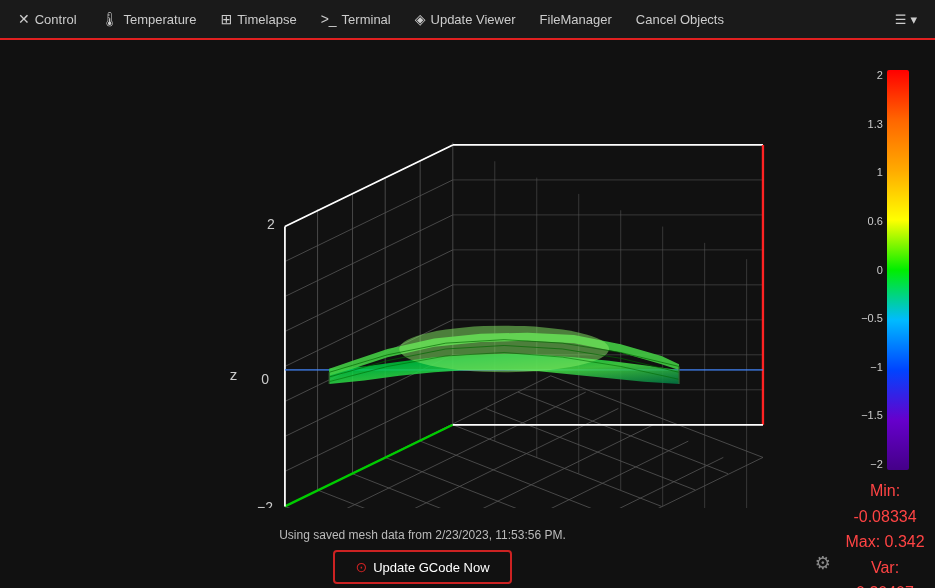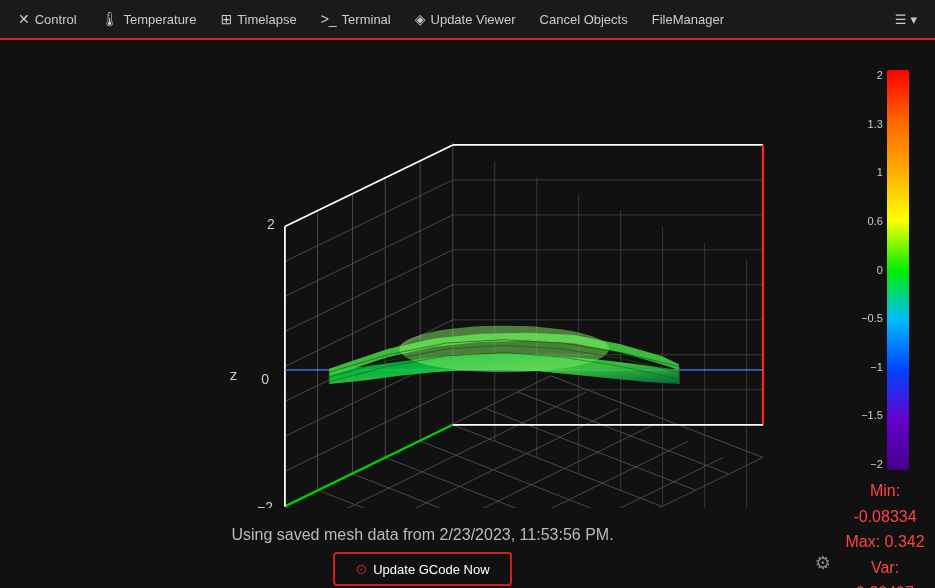--- a/index.html
+++ b/index.html
@@ -125,21 +125,21 @@
       height: 80px;
       display: flex;
       flex-direction: column;
       align-items: center;
       justify-content: center;
       gap: 8px;
       background: #111;
     }
 
     .mesh-info-text {
-      font-size: 16px;
+      font-size: 12px;
       color: #bbb;
       margin-top: 16px;
     }
 
     .update-btn {
       display: flex;
       align-items: center;
       gap: 6px;
       background: transparent;
       border: 2px solid #cc2222;
@@ -187,24 +187,24 @@
   </div>
   <div class="nav-item">
     <span class="nav-icon">&gt;_</span>
     <span>Terminal</span>
   </div>
   <div class="nav-item">
     <span class="nav-icon">◈</span>
     <span>Update Viewer</span>
   </div>
   <div class="nav-item">
+    <span>FileManager</span>
+  </div>
+  <div class="nav-item">
     <span>Cancel Objects</span>
-  </div>
-  <div class="nav-item">
-    <span>FileManager</span>
   </div>
   <div class="nav-spacer"></div>
   <div class="nav-menu-btn">
     <span>☰</span>
     <span>▾</span>
   </div>
 </nav>
 
 <div class="main-content">
 

